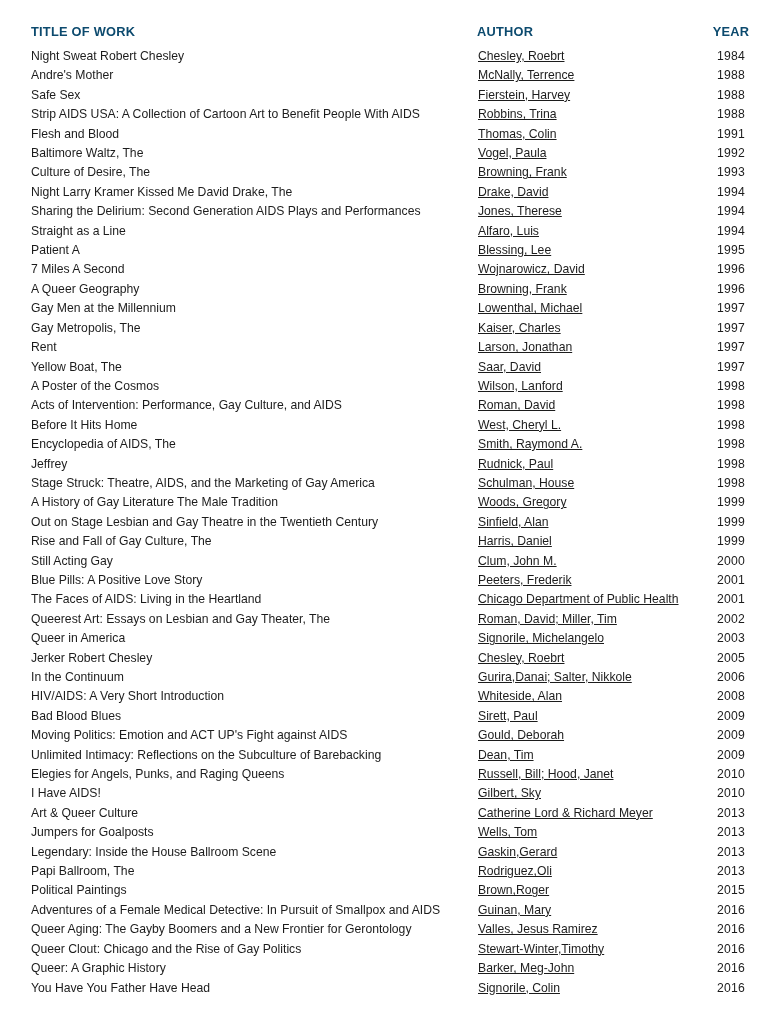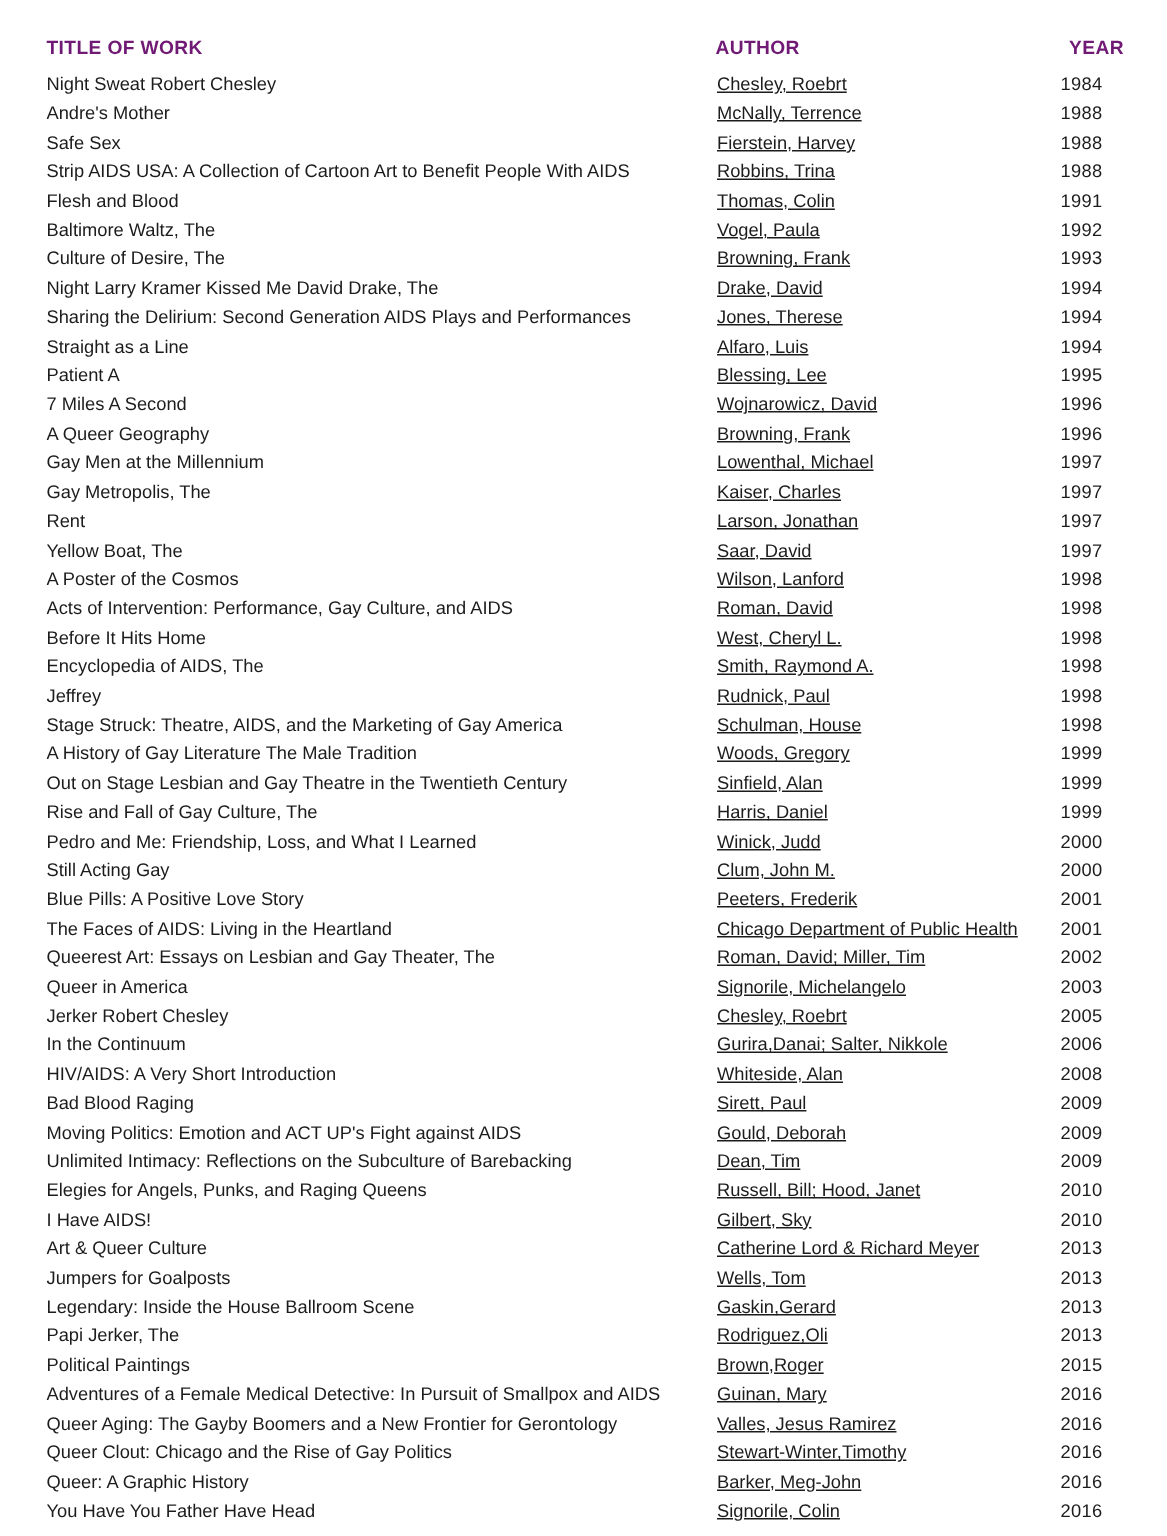--- a/index.html
+++ b/index.html
@@ -28,21 +28,21 @@
     table-layout: fixed;
   }
   table.bibliography col.col-title  { width: 446px; }
   table.bibliography col.col-author { width: 230px; }
   table.bibliography col.col-year   { width: 48px;  }
 
   thead th {
     font-size: 12.8px;
     font-weight: bold;
     letter-spacing: 0.25px;
-    color: #701a75;
+    color: #0c4a6e;
     text-align: left;
     padding: 0 0 8px 0;
     vertical-align: bottom;
     line-height: 15px;
     white-space: nowrap;
   }
   thead th.year-head {
     text-align: center;
   }
 
@@ -53,21 +53,21 @@
     text-align: left;
     padding: 0;
     height: 19.4px;
     line-height: 19.4px;
     vertical-align: middle;
     white-space: nowrap;
     overflow: hidden;
     text-overflow: clip;
   }
   tbody td.year-cell {
-    text-align: left;
+    text-align: center;
     letter-spacing: 0.2px;
   }
   tbody td.author-cell {
     padding-left: 1px;
     text-decoration: underline;
   }
 </style>
 </head>
 <body>
 
@@ -210,25 +210,20 @@
           <td class="title-cell">Out on Stage Lesbian and Gay Theatre in the Twentieth Century</td>
           <td class="author-cell">Sinfield, Alan</td>
           <td class="year-cell">1999</td>
         </tr>
         <tr>
           <td class="title-cell">Rise and Fall of Gay Culture, The</td>
           <td class="author-cell">Harris, Daniel</td>
           <td class="year-cell">1999</td>
         </tr>
         <tr>
-          <td class="title-cell">Pedro and Me: Friendship, Loss, and What I Learned</td>
-          <td class="author-cell">Winick, Judd</td>
-          <td class="year-cell">2000</td>
-        </tr>
-        <tr>
           <td class="title-cell">Still Acting Gay</td>
           <td class="author-cell">Clum, John M.</td>
           <td class="year-cell">2000</td>
         </tr>
         <tr>
           <td class="title-cell">Blue Pills: A Positive Love Story</td>
           <td class="author-cell">Peeters, Frederik</td>
           <td class="year-cell">2001</td>
         </tr>
         <tr>
@@ -255,21 +250,21 @@
           <td class="title-cell">In the Continuum</td>
           <td class="author-cell">Gurira,Danai; Salter, Nikkole</td>
           <td class="year-cell">2006</td>
         </tr>
         <tr>
           <td class="title-cell">HIV/AIDS: A Very Short Introduction</td>
           <td class="author-cell">Whiteside, Alan</td>
           <td class="year-cell">2008</td>
         </tr>
         <tr>
-          <td class="title-cell">Bad Blood Raging</td>
+          <td class="title-cell">Bad Blood Blues</td>
           <td class="author-cell">Sirett, Paul</td>
           <td class="year-cell">2009</td>
         </tr>
         <tr>
           <td class="title-cell">Moving Politics: Emotion and ACT UP's Fight against AIDS</td>
           <td class="author-cell">Gould, Deborah</td>
           <td class="year-cell">2009</td>
         </tr>
         <tr>
           <td class="title-cell">Unlimited Intimacy: Reflections on the Subculture of Barebacking</td>
@@ -295,21 +290,21 @@
           <td class="title-cell">Jumpers for Goalposts</td>
           <td class="author-cell">Wells, Tom</td>
           <td class="year-cell">2013</td>
         </tr>
         <tr>
           <td class="title-cell">Legendary: Inside the House Ballroom Scene</td>
           <td class="author-cell">Gaskin,Gerard</td>
           <td class="year-cell">2013</td>
         </tr>
         <tr>
-          <td class="title-cell">Papi Jerker, The</td>
+          <td class="title-cell">Papi Ballroom, The</td>
           <td class="author-cell">Rodriguez,Oli</td>
           <td class="year-cell">2013</td>
         </tr>
         <tr>
           <td class="title-cell">Political Paintings</td>
           <td class="author-cell">Brown,Roger</td>
           <td class="year-cell">2015</td>
         </tr>
         <tr>
           <td class="title-cell">Adventures of a Female Medical Detective: In Pursuit of Smallpox and AIDS</td>

